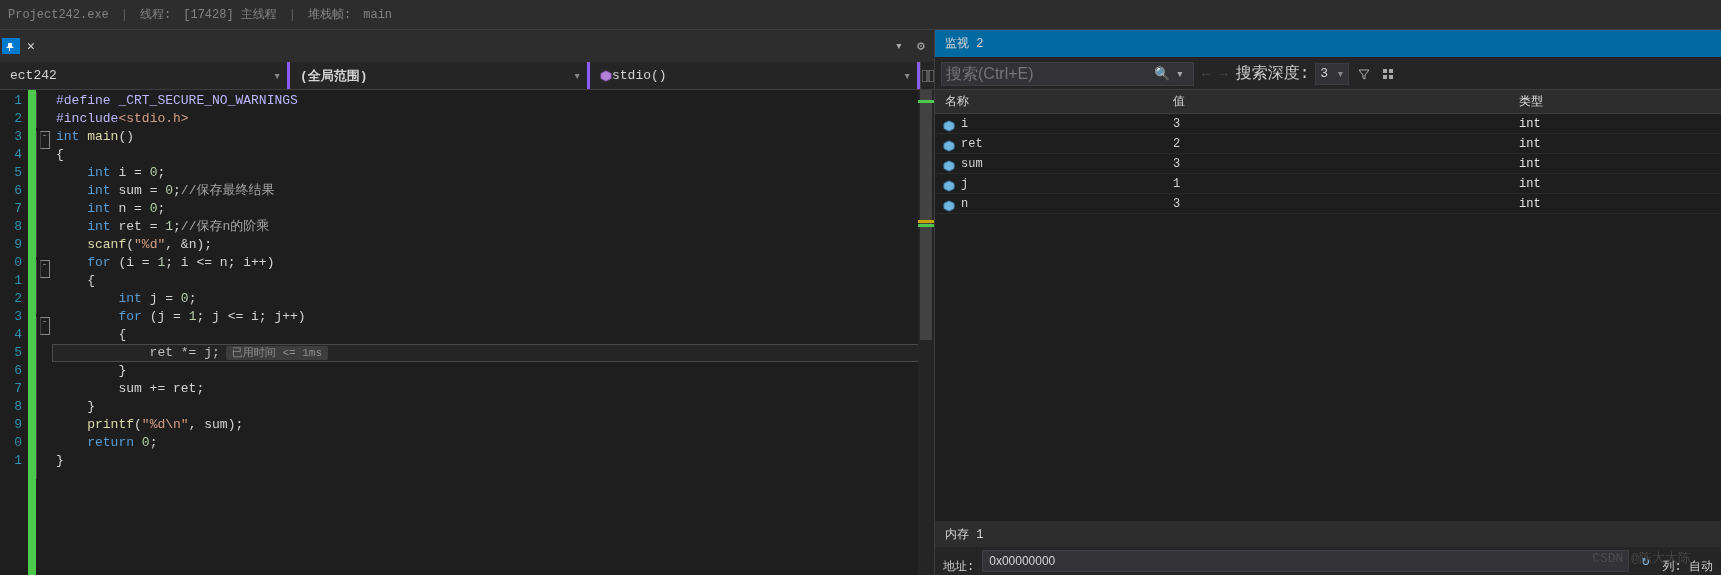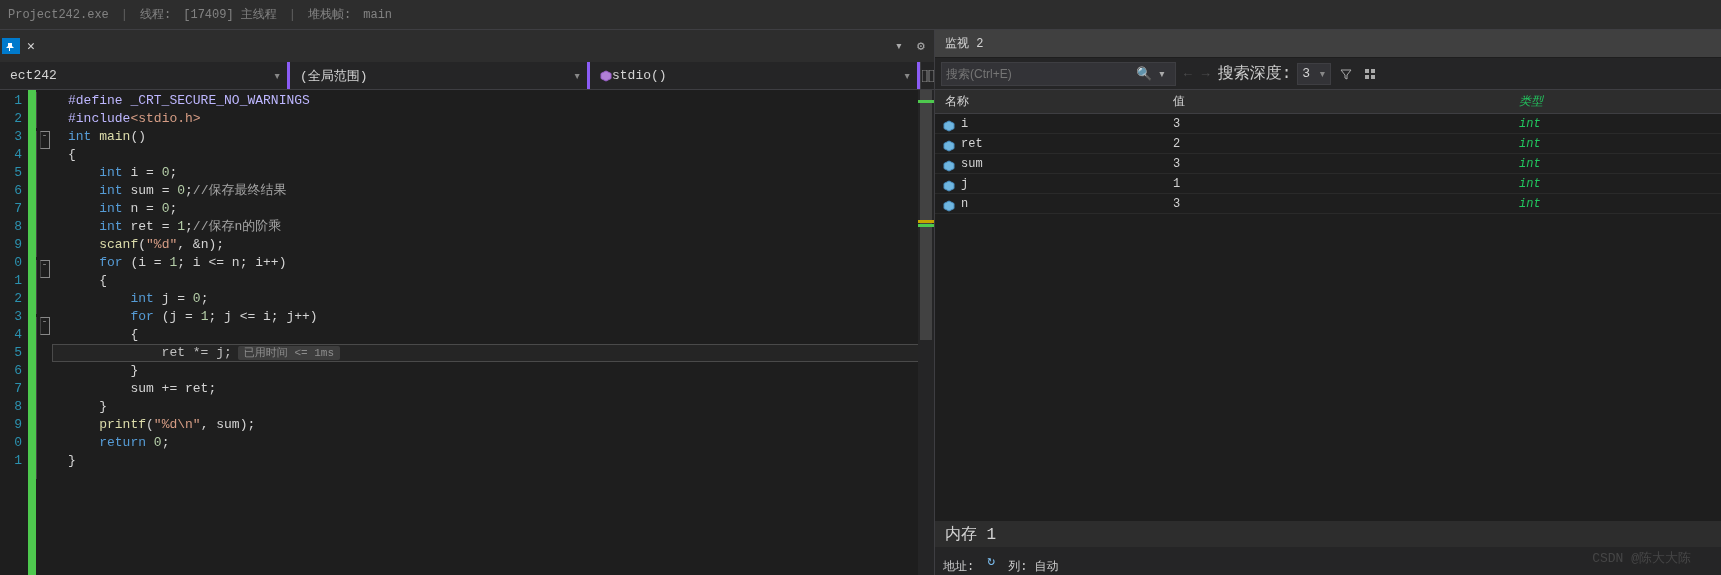--- a/index.html
+++ b/index.html
@@ -8,80 +8,80 @@
 .topbar span { margin-right:12px; opacity:.5; }
 .main { display:flex; height:545px; }
 .left-pane { width:935px; display:flex; flex-direction:column; background:#1e1e1e; border-right:1px solid #3e3e42; }
 .tab-strip { height:32px; background:#2d2d2d; display:flex; align-items:center; position:relative; }
 .tab-strip .pin { width:18px; height:16px; background:#007acc; margin:0 2px; display:flex; align-items:center; justify-content:center; }
 .tab-strip .close { width:18px; height:16px; color:#d4d4d4; display:flex; align-items:center; justify-content:center; cursor:pointer; }
 .tab-strip .ddl, .tab-strip .gear { position:absolute; right:4px; top:7px; display:flex; gap:4px; }
 .nav-row { height:28px; background:#252526; display:flex; align-items:center; border-bottom:1px solid #3e3e42; }
 .nav-cell { display:flex; align-items:center; padding:0 10px; border-right:3px solid #8b5cf6; height:100%; position:relative; }
 .nav-cell.file { width:290px; }
-.nav-cell.scope { width:300px; }
+.nav-cell.scope { width:300px;font-weight:bold; }
 .nav-cell.func { flex:1; }
 .nav-cell .dd-arrow { position:absolute; right:6px; color:#888; }
 .editor-wrap { flex:1; display:flex; position:relative; background:#1e1e1e; overflow:hidden; }
 .gutter { width:28px; background:#1e1e1e; text-align:right; padding-top:2px; color:#2b91af; font-size:13px; line-height:18px; }
 .gutter div { padding-right:6px; }
 .fold-col { width:16px; background:#1e1e1e; padding-top:2px; line-height:18px; }
 .fold-col div { height:18px; text-align:center; color:#888; font-size:10px; border-left:1px solid #444; }
 .fold-box { width:10px; height:10px; border:1px solid #888; margin:3px auto; font-size:8px; line-height:7px; text-align:center; }
 .code { flex:1; padding-top:2px; line-height:18px; white-space:pre; position:relative; }
-.code-line { height:18px; padding-left:4px;margin-left:12px; }
+.code-line { height:18px; padding-left:4px; }
 .hl-line { position:absolute; left:0; right:0; height:18px; border:1px solid #4a4a4a; background:rgba(80,80,80,.15); pointer-events:none; }
 .kw { color:#569cd6; }
 .str { color:#d69d85; }
 .num { color:#b5cea8; }
 .macro { color:#beb7ff; }
 .comment { color:#a3a3a3; }
 .fn { color:#dcdcaa; }
 .elapsed { background:#3a3a3a; color:#999; padding:1px 6px; margin-left:6px; font-size:11px; border-radius:2px; }
 .vscroll { position:absolute; right:0; top:0; bottom:0; width:16px; background:#252526; }
 .vscroll-thumb { position:absolute; left:2px; right:2px; top:0; height:250px; background:#424242; }
 .mark { position:absolute; left:0; right:0; height:3px; }
 .mark.green { background:#4ec94e; }
 .mark.yellow { background:#c5a600; }
 .right-pane { flex:1; display:flex; flex-direction:column; background:#252526; }
-.panel-title { height:28px; background:#404040; display:flex; align-items:center; padding:0 10px; font-size:12px; border-bottom:1px solid #1e1e1e; }
+.panel-title { height:28px; background:#0369a1; display:flex; align-items:center; padding:0 10px; font-size:12px; border-bottom:1px solid #1e1e1e; }
 .watch-toolbar { height:32px; background:#252526; display:flex; align-items:center; padding:0 6px; border-bottom:1px solid #3e3e42; gap:6px; }
 .search-box { flex:0 0 235px; display:flex; align-items:center; background:#333337; border:1px solid #3e3e42; height:24px; padding:0 4px; }
-.search-box input { flex:1; background:transparent; border:none; color:#d4d4d4; outline:none; font-size:12px; }
+.search-box input { flex:1; background:transparent; border:none; color:#d4d4d4; outline:none; font-size:16px; }
 .tool-ico { width:18px; height:18px; display:flex; align-items:center; justify-content:center; color:#aaa; cursor:pointer; }
 .depth-lbl { font-size:16px; color:#ccc; }
 .depth-box { width:34px; height:22px; background:#333337; border:1px solid #3e3e42; display:flex; align-items:center; padding:0 4px; }
 .watch-table { flex:1; overflow:auto; background:#1e1e1e; }
 .wt-head { display:flex; background:#2d2d2d; height:24px; align-items:center; border-bottom:1px solid #3e3e42; font-size:12px; }
 .wt-row { display:flex; height:20px; align-items:center; border-bottom:1px solid #2a2a2a; font-size:12px; }
 .wt-name { width:232px; padding-left:26px; color:#d4d4d4; position:relative; }
 .wt-value { width:346px; padding-left:6px; color:#d4d4d4; }
-.wt-type { flex:1; padding-left:6px; color:#22c55e;font-style:italic; }
+.wt-type { flex:1; padding-left:6px; color:#e5e5e5; }
 .wt-row .cube { position:absolute; left:8px; top:3px; width:12px; height:12px; }
 .wt-add { font-style:italic; color:#888; padding-left:12px; }
 .resize-h { height:4px; background:#1e1e1e; cursor:ns-resize; }
-.mem-title { height:26px; background:#2d2d2d; display:flex; align-items:center; padding:0 10px; font-size:16px; }
+.mem-title { height:26px; background:#2d2d2d; display:flex; align-items:center; padding:0 10px; font-size:12px; }
 .mem-bar { height:28px; background:#252526; display:flex; align-items:center; padding:0 8px; gap:8px; }
 .mem-bar input { flex:1; background:#333337; border:1px solid #3e3e42; height:22px; color:#d4d4d4; padding:0 6px; outline:none; font-size:12px; }
 .mem-bar .lbl { font-size:12px; color:#ccc;margin-top:11px; }
 .refresh-ico { color:#7cbef0; cursor:pointer; }
 .watermark { position:absolute; right:30px; bottom:8px; color:#666; font-size:13px; opacity:.5; pointer-events:none; }
 svg.cube-svg { width:12px; height:12px; }
 .arrow-btn { color:#888; padding:0 2px; }
 .arrow-btn.disabled { opacity:.4; }
 .split-btn { width:14px; height:28px; display:flex; align-items:center; justify-content:center; border-left:1px solid #3e3e42; }
 </style>
 </head>
 <body>
 
 <div class="topbar">
   <span>Project242.exe</span>
   <span style="opacity:.3">|</span>
   <span>线程:</span>
-  <span>[17409] 主线程</span>
+  <span>[17428] 主线程</span>
   <span style="opacity:.3">|</span>
   <span>堆栈帧:</span>
   <span>main</span>
 </div>
 
 <div class="main">
   <div class="left-pane">
     <div class="tab-strip">
       <div class="pin">
           <svg width="10" height="10" viewBox="0 0 10 10">
@@ -255,19 +255,20 @@
             <div class="wt-type">int</div>
           </div>
         </div>
     </div>
     <div class="resize-h"></div>
     <div class="mem-title">
       <span>内存 1</span>
     </div>
     <div class="mem-bar">
       <span class="lbl">地址:</span>
+      <input value="0x00000000" style="">
       <span class="tool-ico refresh-ico">↻</span>
       <span class="lbl"><span>列:</span> <span>自动</span></span>
     </div>
   </div>
 </div>
 
 <div class="watermark">CSDN @陈大大陈</div>
 
 </body></html>

